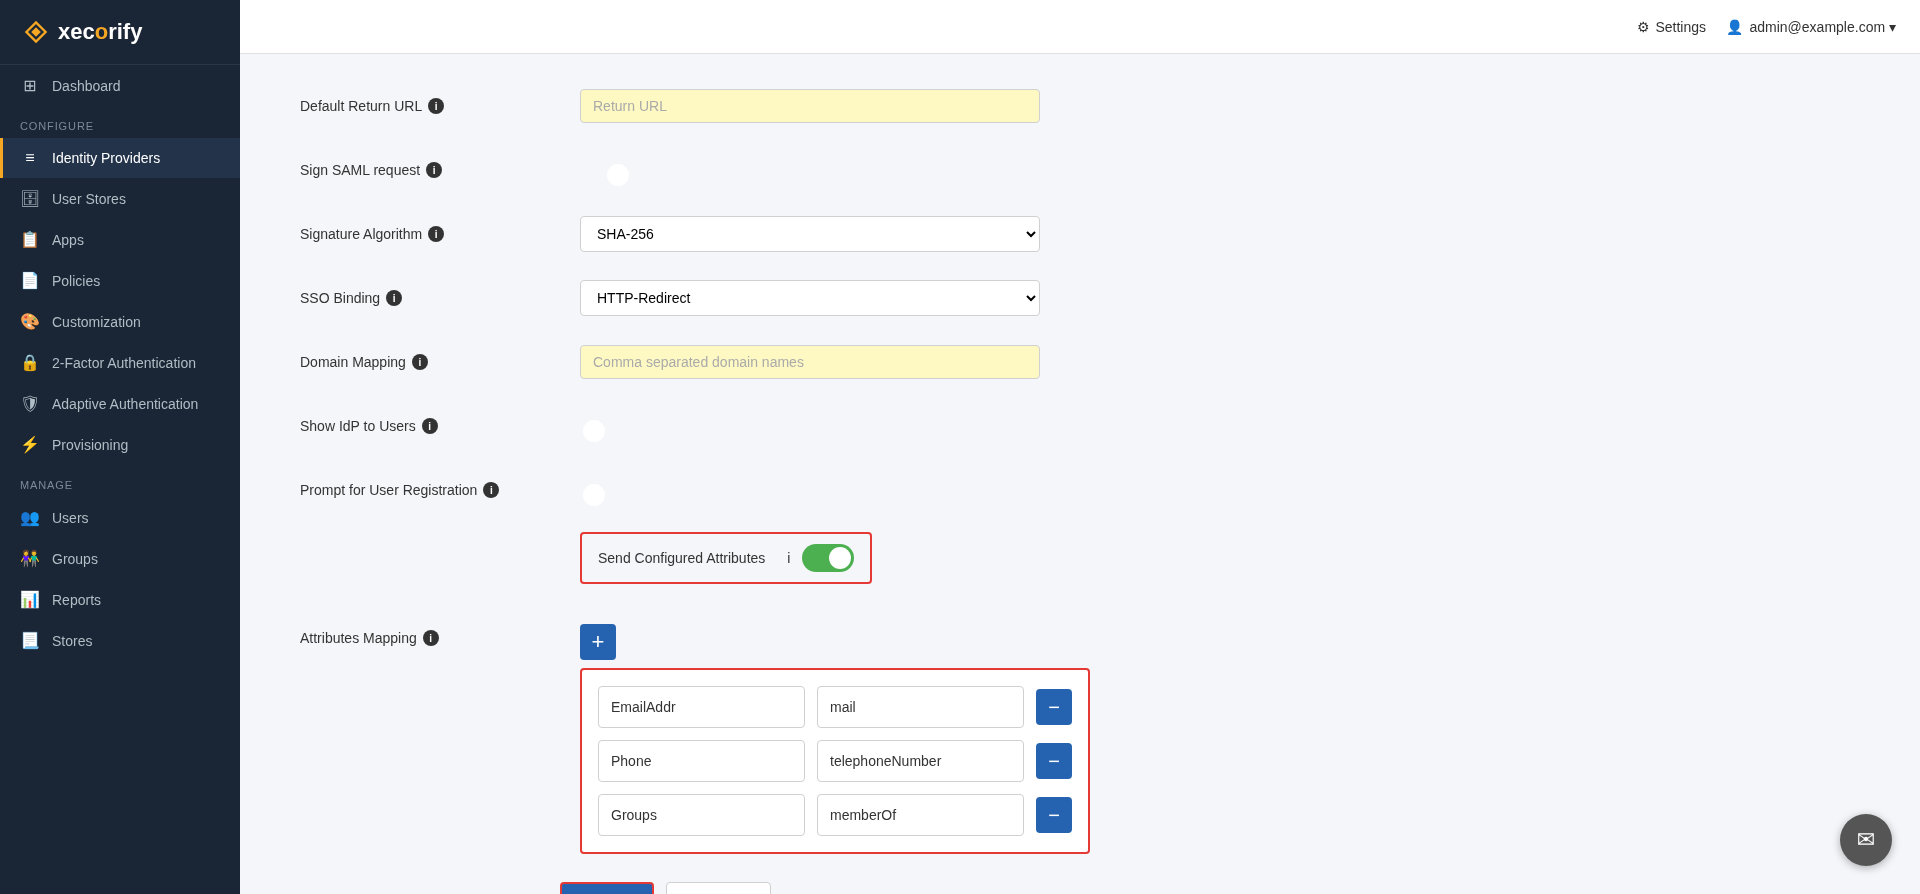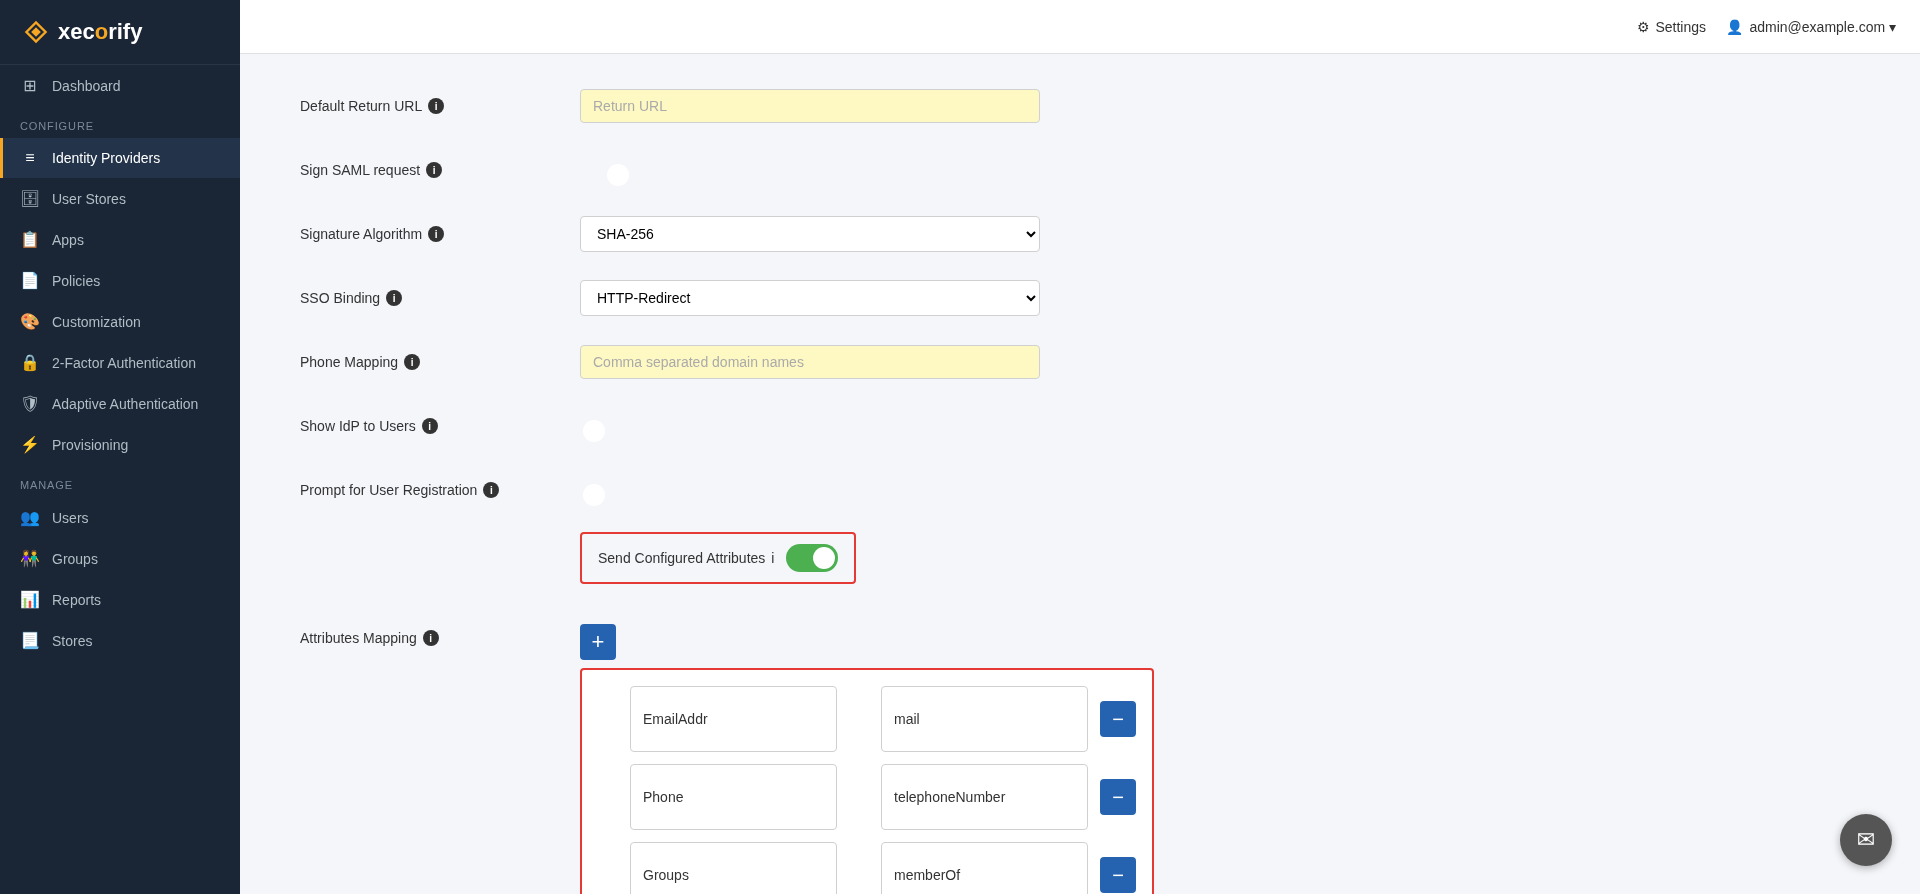--- a/index.html
+++ b/index.html
@@ -195,49 +195,48 @@
       display: inline-flex;
       align-items: center;
       gap: 12px;
       margin-bottom: 20px;
     }
     .highlight-label {
       font-size: 14px;
       color: #333;
       display: flex;
       align-items: center;
-      gap: 6px;
+      gap: 22px;
     }
 
     
     .attributes-box {
       border: 2px solid #e53935;
       border-radius: 4px;
       padding: 16px;
       margin-top: 8px;
       background: #fff;
       max-width: 680px;
     }
     .attr-row {
       display: flex;
       align-items: center;
       gap: 12px;
       margin-bottom: 12px;
     }
     .attr-row:last-child { margin-bottom: 0; }
     .attr-input {
       flex: 1;
-      padding: 24px 12px;
+      padding: 12px 12px;
       border: 1px solid #d0d0d0;
       border-radius: 4px;
       font-size: 14px;
       color: #333;
       background: #fff;
       outline: none;
-      margin-left: 32px;
     }
     .btn-minus {
       background: #2563b0;
       color: #fff;
       border: none;
       border-radius: 4px;
       width: 36px;
       height: 36px;
       font-size: 20px;
       cursor: pointer;
@@ -456,21 +455,21 @@
       <div class="form-control">
         <select class="form-select">
           <option>HTTP-Redirect</option>
           <option>HTTP-POST</option>
         </select>
       </div>
     </div>
 
     <div class="form-row">
       <div class="form-label">
-        <span>Phone Mapping</span>
+        <span>Domain Mapping</span>
         <span class="info-icon">i</span>
       </div>
       <div class="form-control">
         <input type="text" class="form-input" placeholder="Comma separated domain names" style="">
       </div>
     </div>
 
     <div class="form-row">
       <div class="form-label">
         <span>Show IdP to Users</span>

